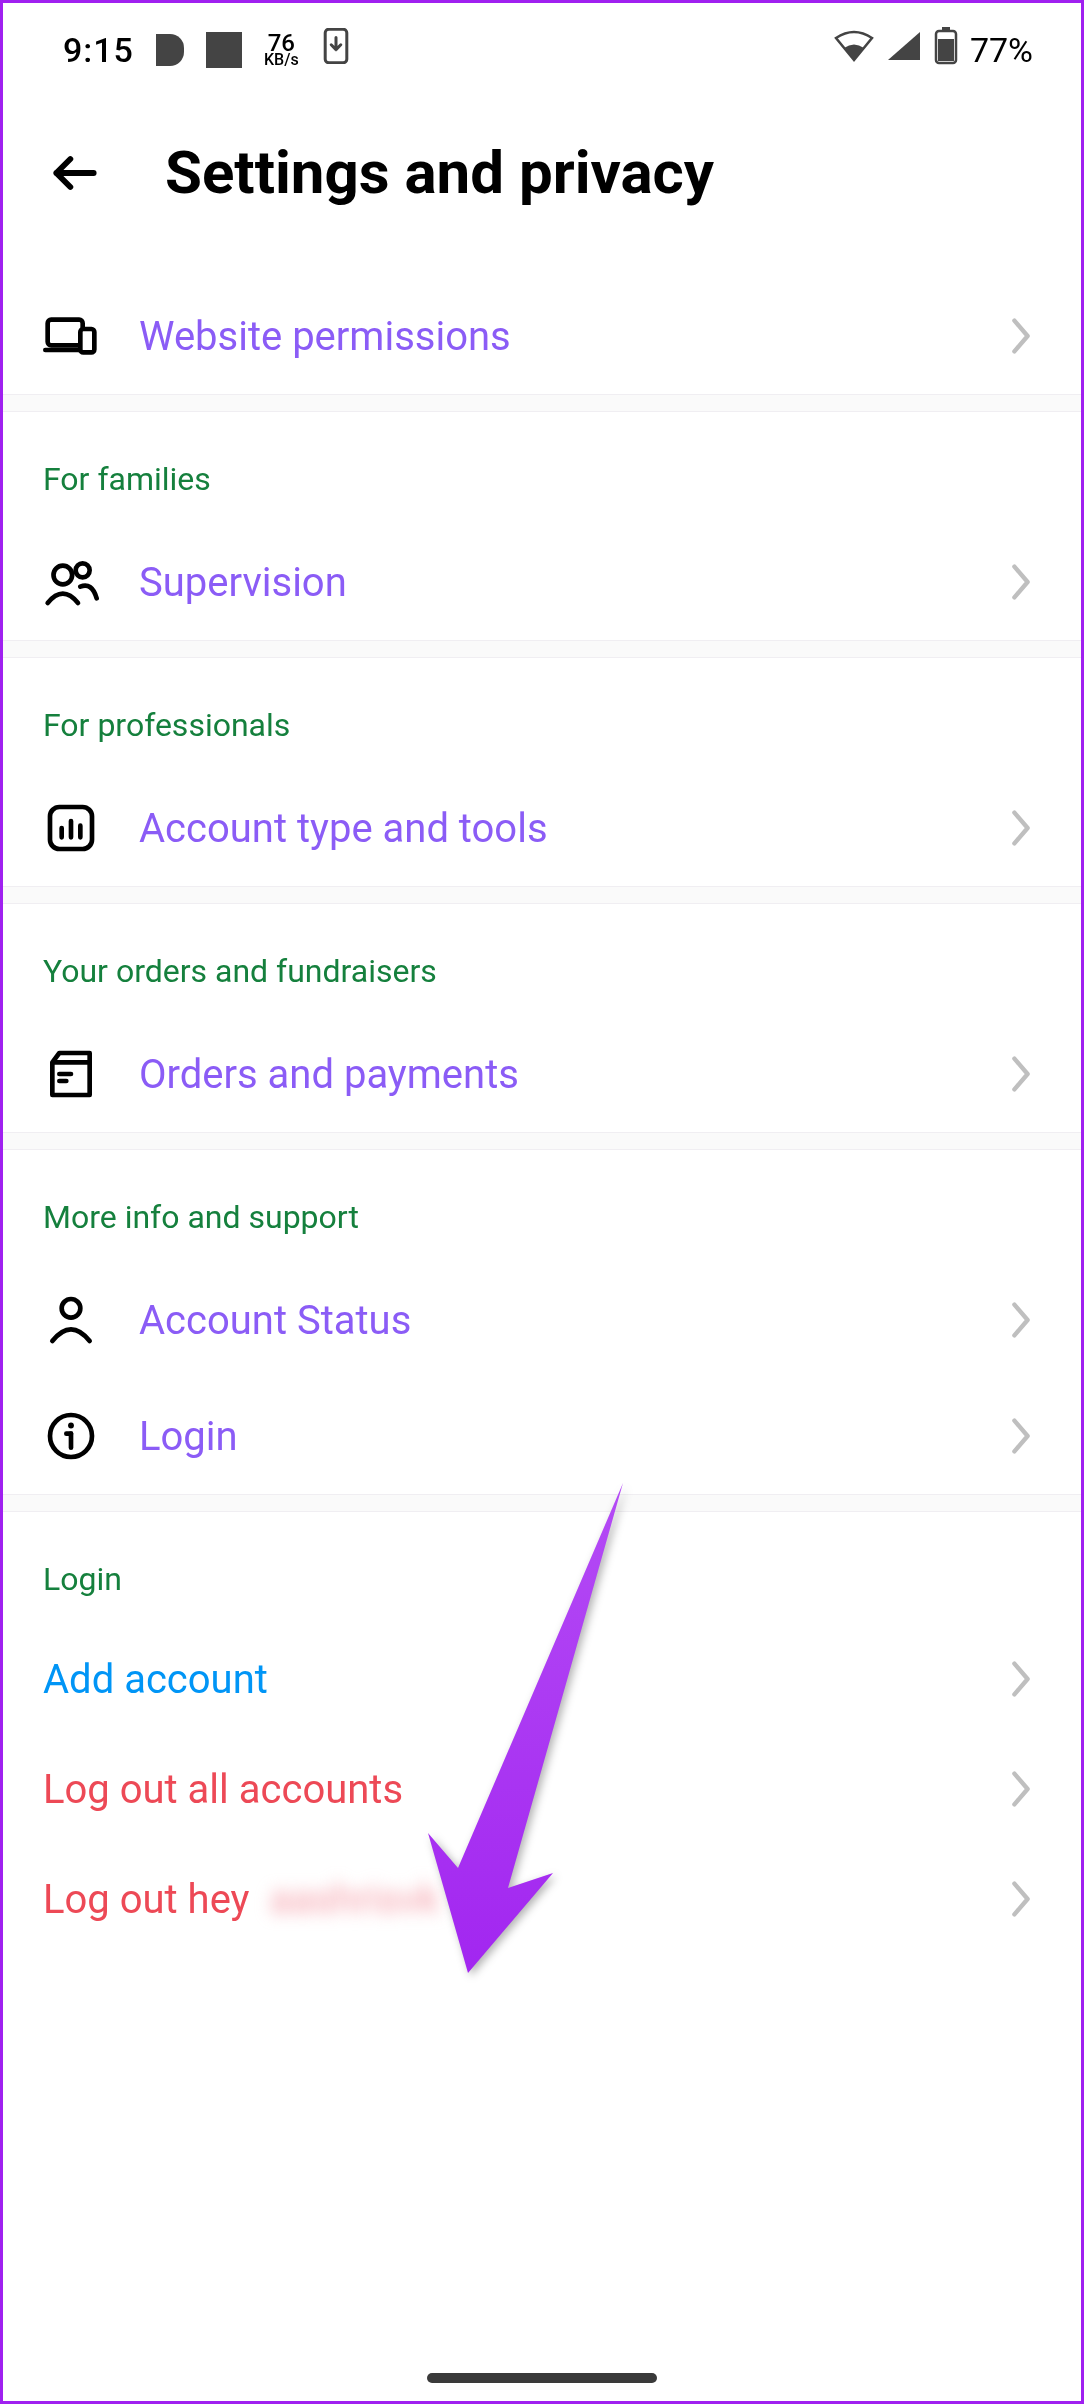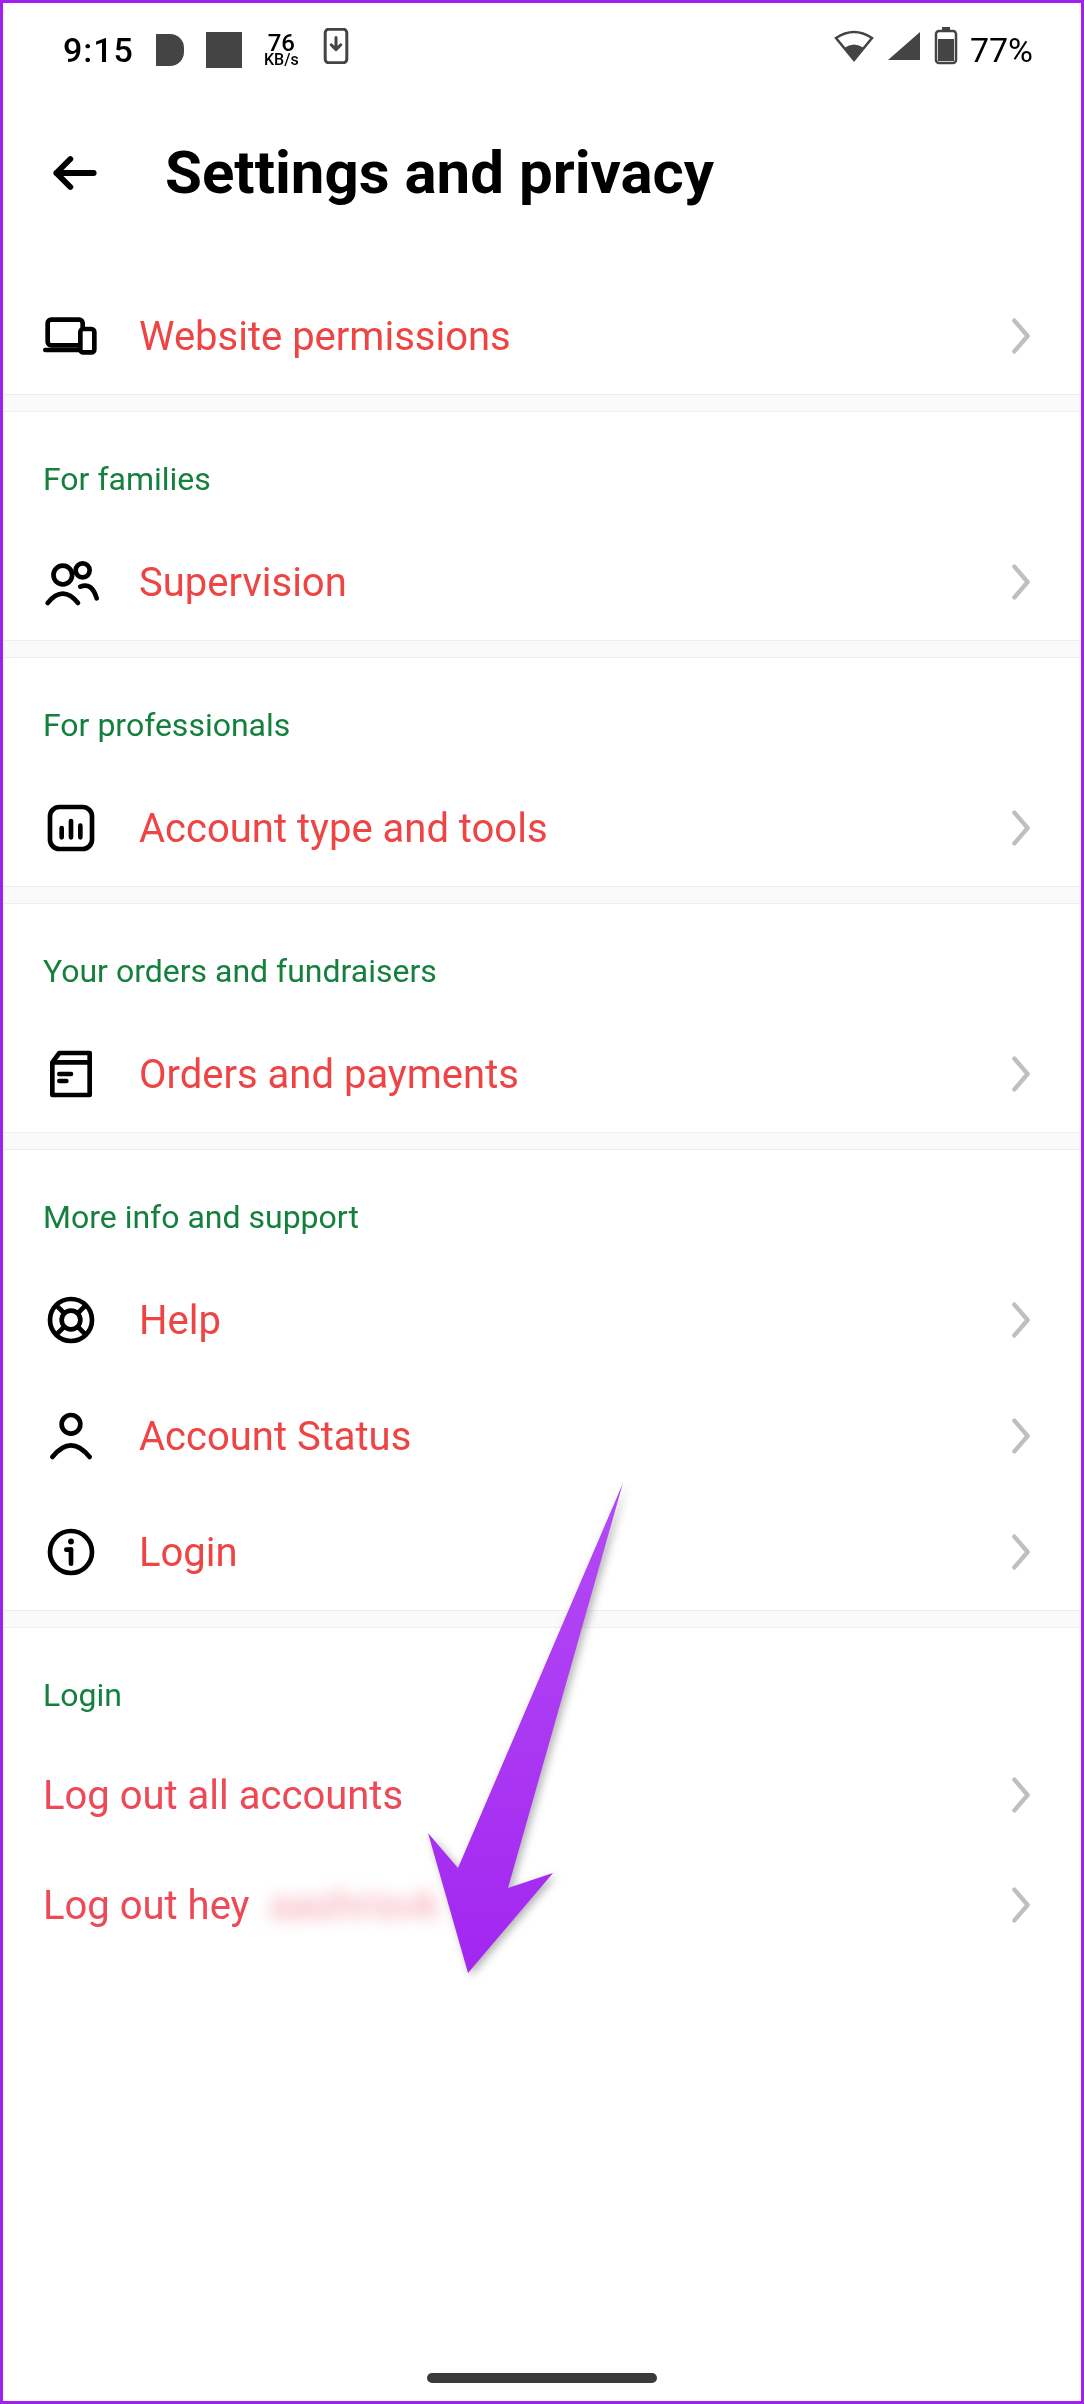--- a/index.html
+++ b/index.html
@@ -48,21 +48,21 @@
   }
   .divider { height:18px; background:#fafafa; border-top:1px solid #f0eef2; border-bottom:1px solid #f0eef2;}
   .row {
     display:flex;
     align-items:center;
     padding: 30px 40px;
     gap: 40px;
     min-height: 110px;
   }
   .row .icon-slot { width:56px; height:56px; display:flex; align-items:center; justify-content:center; flex:0 0 56px; }
-  .row .label { flex:1; font-size:40px; color:#ef4444; }
+  .row .label { flex:1; font-size:40px; color:#8b5cf6; }
   .row .chev { flex:0 0 40px; display:flex; align-items:center; justify-content:center; }
   .row.noicon { gap:0; }
   .label-blue { color:#0095F6 !important; }
   .label-red { color:#ED4956 !important; }
   .blur-name {
     display:inline-block;
     filter: blur(8px);
     color:#f59ea8;
     margin-left:10px;
   }
@@ -219,35 +219,20 @@
         </svg>
     </span>
   </div>
 </div>
 
 <div class="divider"></div>
 
 <div class="section">
   <div class="section-header">More info and support</div>
 
-  <div class="row">
-    <span class="icon-slot">
-      <svg width="56" height="56" viewBox="0 0 48 48">
-          <circle cx="24" cy="24" r="18" fill="none" stroke="#000" stroke-width="4"></circle>
-          <circle cx="24" cy="24" r="8" fill="none" stroke="#000" stroke-width="4"></circle>
-          <path d="M11 11 l7 7 M37 11 l-7 7 M11 37 l7 -7 M37 37 l-7 -7" stroke="#000" stroke-width="4"></path>
-        </svg>
-    </span>
-    <span class="label">Help</span>
-    <span class="chev">
-      <svg width="28" height="44" viewBox="0 0 24 40">
-          <path d="M6 6 L18 20 L6 34" fill="none" stroke="#bfbfbf" stroke-width="4" stroke-linecap="round" stroke-linejoin="round"></path>
-        </svg>
-    </span>
-  </div>
 
   <div class="row">
     <span class="icon-slot">
       <svg width="56" height="56" viewBox="0 0 48 48">
           <circle cx="24" cy="14" r="8" fill="none" stroke="#000" stroke-width="4"></circle>
           <path d="M8 42 q16 -20 32 0" fill="none" stroke="#000" stroke-width="4" stroke-linecap="round"></path>
         </svg>
     </span>
     <span class="label">Account Status</span>
     <span class="chev">
@@ -273,20 +258,28 @@
         </svg>
     </span>
   </div>
 </div>
 
 <div class="divider"></div>
 
 <div class="section">
   <div class="section-header">Login</div>
 
+  <div class="row noicon">
+    <span class="label label-blue">Add account</span>
+    <span class="chev">
+      <svg width="28" height="44" viewBox="0 0 24 40">
+          <path d="M6 6 L18 20 L6 34" fill="none" stroke="#bfbfbf" stroke-width="4" stroke-linecap="round" stroke-linejoin="round"></path>
+        </svg>
+    </span>
+  </div>
 
   <div class="row noicon">
     <span class="label label-red">Log out all accounts</span>
     <span class="chev">
       <svg width="28" height="44" viewBox="0 0 24 40">
           <path d="M6 6 L18 20 L6 34" fill="none" stroke="#bfbfbf" stroke-width="4" stroke-linecap="round" stroke-linejoin="round"></path>
         </svg>
     </span>
   </div>
 

